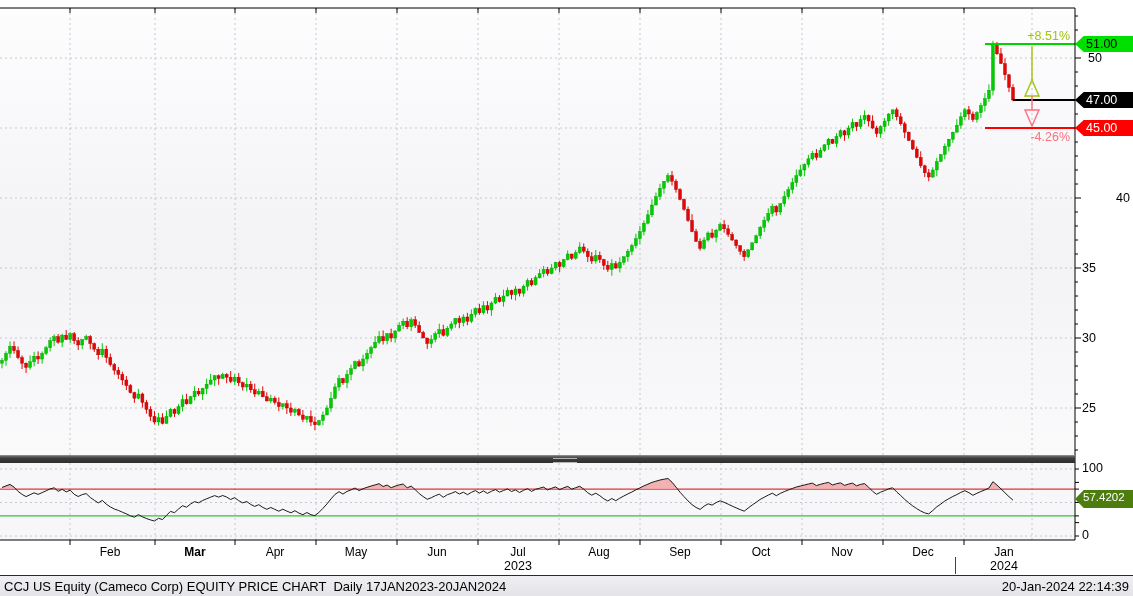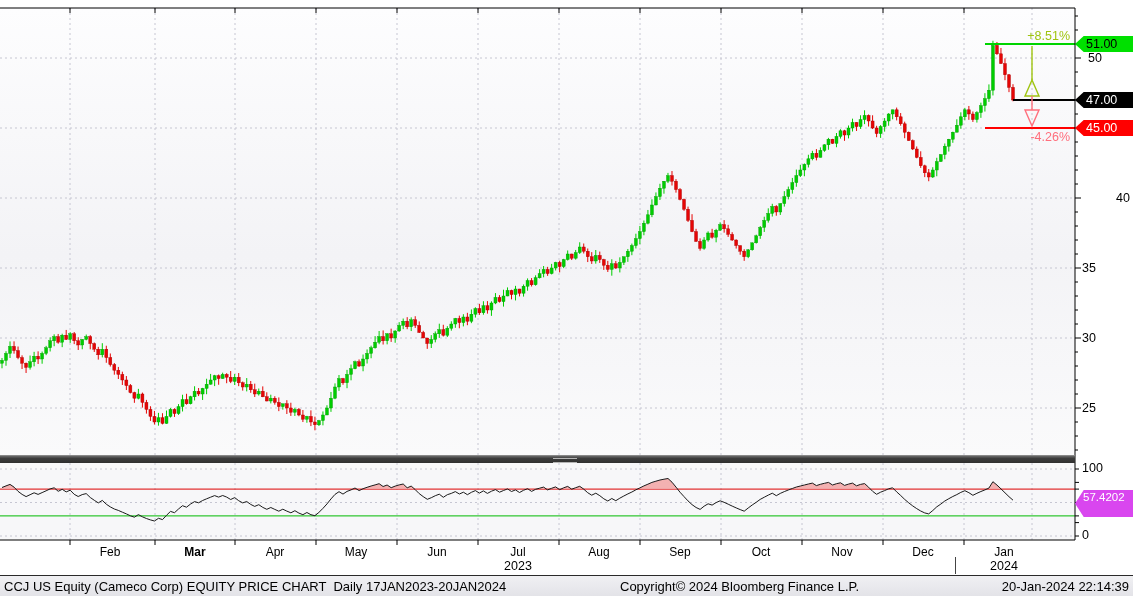--- a/index.html
+++ b/index.html
@@ -660,21 +660,21 @@
       <line x1="1075" y1="469" x2="1079" y2="469" stroke="#000" stroke-width="1"></line>
     </svg>
 
   <div id="divider">
     <div id="divider-grip"></div>
   </div>
 
   <div class="ptag" id="tag-high" style="top: 36px; background: rgb(0, 224, 0); color: rgb(0, 0, 0);">51.00</div>
   <div class="ptag" id="tag-last" style="top: 92px; background: rgb(0, 0, 0); color: rgb(255, 255, 255);">47.00</div>
   <div class="ptag" id="tag-low" style="top: 120px; background: rgb(255, 0, 0); color: rgb(255, 255, 255);">45.00</div>
-  <div class="ptag" id="tag-rsi" style="top: 490px; height: 27px; line-height: 15px; font-size: 11.5px; padding-left: 8px; background: #d946ef; color: rgb(255, 255, 255);">57.4202</div>
+  <div class="ptag" id="tag-rsi" style="top: 490px; height: 18px; line-height: 15px; font-size: 11.5px; padding-left: 8px; background: #4d7c0f; color: rgb(255, 255, 255);">57.4202</div>
 
   <div class="pct" id="pct-up" style="top: 29px; right: 63px; color: rgb(159, 196, 16);">+8.51%</div>
   <div class="pct" id="pct-down" style="top: 130px; right: 63px; color: rgb(255, 111, 125);">-4.26%</div>
 
   <div class="txt price-lbl" style="left:1082px;top:461px;">100</div>
   <div class="txt price-lbl" style="left:1082px;top:528px;">0</div>
 
   <div class="txt year-lbl" style="left:518px;top:559px;">2023</div>
   <div class="txt year-lbl" style="left:1004px;top:559px;">2024</div>
   <div id="year-divider"></div>
@@ -696,16 +696,15 @@
       <div class="txt month-lbl" style="left: 599px; top: 545px;">Aug</div>
       <div class="txt month-lbl" style="left: 680px; top: 545px;">Sep</div>
       <div class="txt month-lbl" style="left: 761px; top: 545px;">Oct</div>
       <div class="txt month-lbl" style="left: 842px; top: 545px;">Nov</div>
       <div class="txt month-lbl" style="left: 923px; top: 545px;">Dec</div>
       <div class="txt month-lbl" style="left: 1004px; top: 545px;">Jan</div>
     </div>
 
   <div id="footer">
     <span style="left:4px;">CCJ US Equity (Cameco Corp) EQUITY PRICE CHART  Daily 17JAN2023-20JAN2024</span>
-    <span style="left:620px;">Copyright© 2024 Bloomberg Finance L.P.</span>
     <span style="right:4px;">20-Jan-2024 22:14:39</span>
   </div>
 </div>
 
 </body></html>

